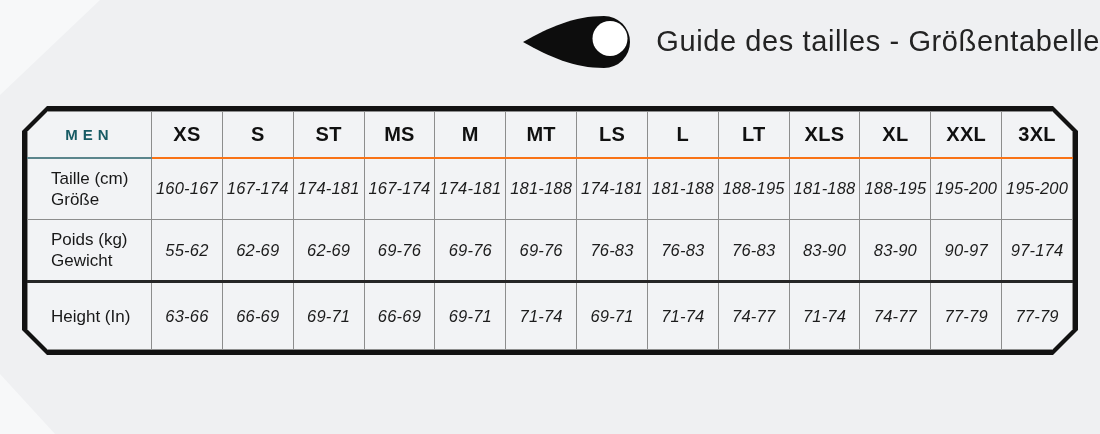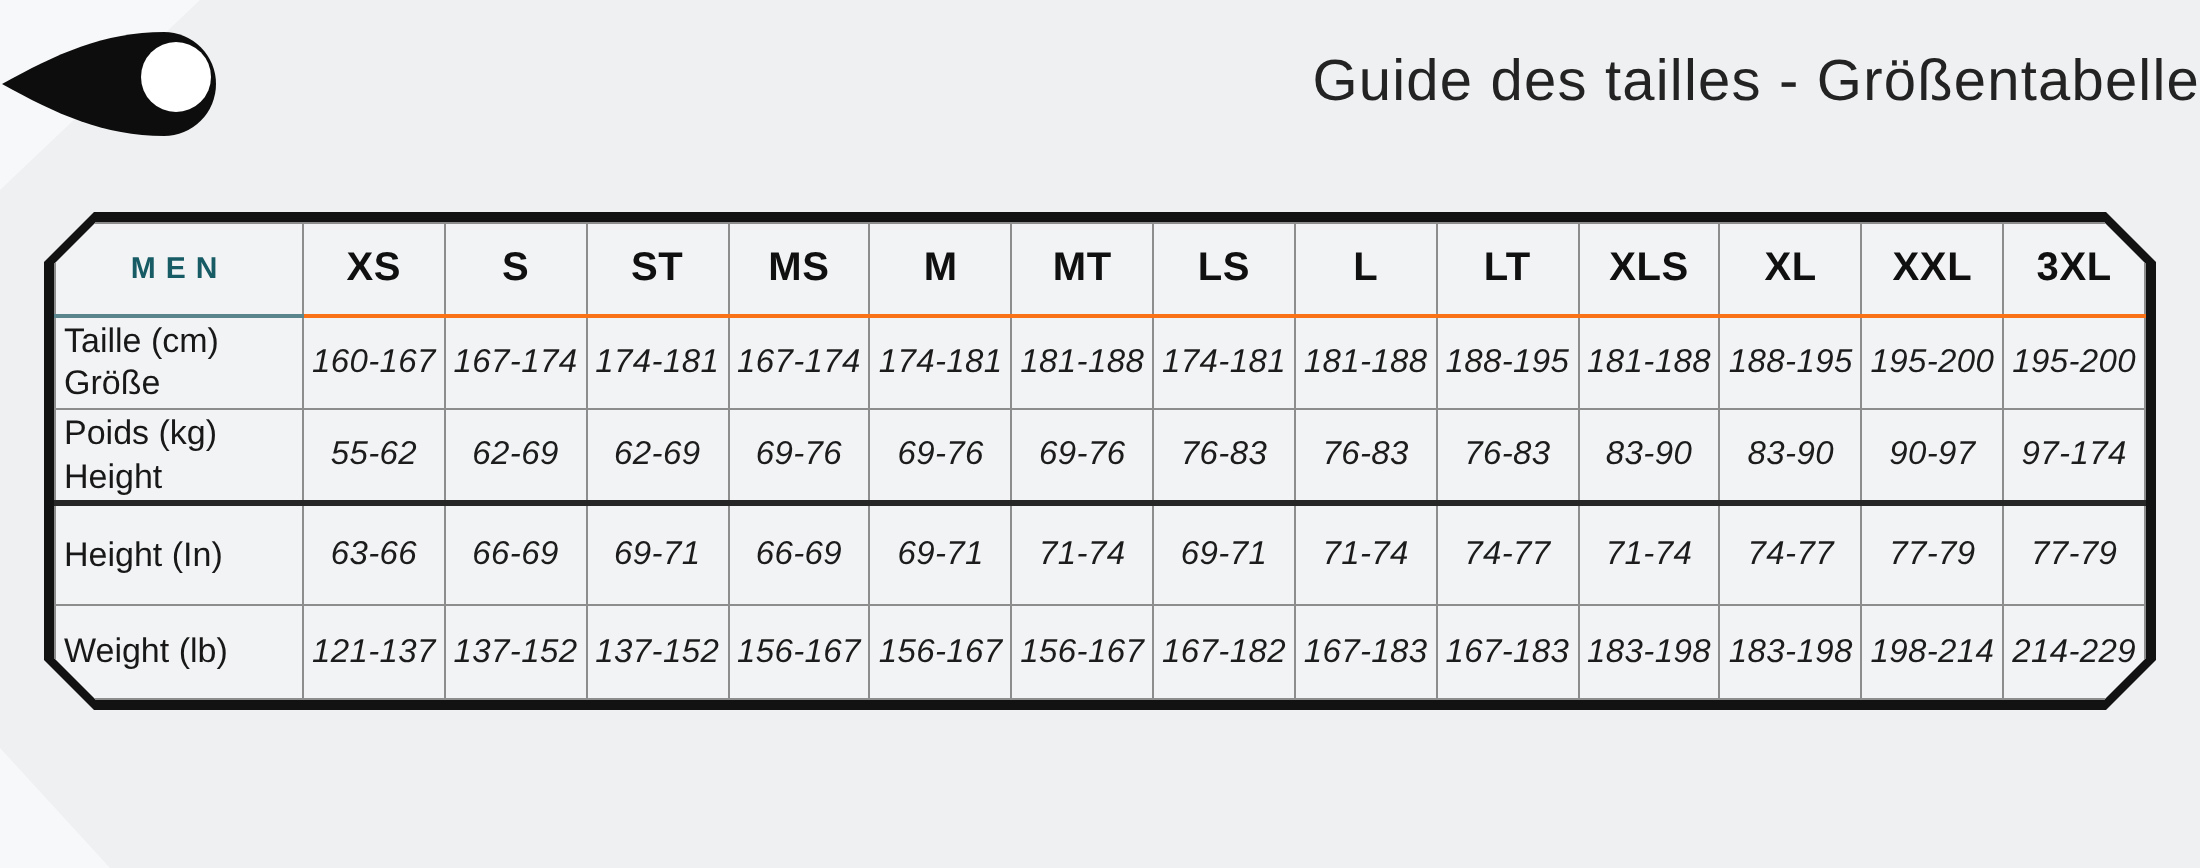--- a/index.html
+++ b/index.html
@@ -10,21 +10,21 @@
     position:relative;overflow:hidden;
   }
   
   .bg-sheen-tl{position:absolute;left:0;top:0;width:130px;height:110px;background:#f7f8f9;
     clip-path:polygon(0 0,100px 0,0 95px);pointer-events:none;}
   .bg-sheen-bl{position:absolute;left:0;bottom:0;width:130px;height:70px;background:#f7f8f9;
     clip-path:polygon(0 100%,0 10px,55px 100%);pointer-events:none;}
 
   
   .header{position:absolute;top:6px;left:0;width:100%;height:70px;
-    display:flex;align-items:center;justify-content:space-between;gap:22px;}
+    display:flex;align-items:center;justify-content:flex-end;gap:22px;}
   .logo{width:112px;height:56px;flex:0 0 auto;margin-top:2px;}
   .page-title{
     font-size:29px;font-weight:300;color:#232323;margin:0;
     letter-spacing:0.6px;white-space:nowrap;
   }
 
   
   .frame{position:absolute;left:22px;top:106px;width:1056px;height:249px;background:#121212;
     clip-path:polygon(25px 0,calc(100% - 25px) 0,100% 25px,100% calc(100% - 25px),
                       calc(100% - 25px) 100%,25px 100%,0 calc(100% - 25px),0 25px);}
@@ -48,21 +48,21 @@
     font-size:15px;font-weight:bold;color:#175b64;letter-spacing:5px;
     border-bottom:2px solid #5b858c;
     text-align:center;
   }
 
   
   .size-table tbody tr:nth-child(1){height:47px;}
   .size-table tbody tr:nth-child(2){height:47px;}
   .size-table tbody tr:nth-child(3){height:51px;margin-left:37px;}
   .size-table tbody th.rowlab{
-    font-size:17px;font-weight:normal;text-align:left;padding-left:4px;
+    font-size:17px;font-weight:normal;text-align:left;padding-left:23px;
     white-space:pre-line;line-height:1.25;color:#181818;
   }
   .size-table td.val{font-size:16.5px;letter-spacing:0.2px;font-style:italic;}
   
   .size-table tbody tr:nth-child(2) td,
   .size-table tbody tr:nth-child(2) th{border-bottom:3px solid #262626;}
 </style>
 </head>
 <body>
 
@@ -126,21 +126,21 @@
             <td class="val">174-181</td>
             <td class="val">181-188</td>
             <td class="val">188-195</td>
             <td class="val">181-188</td>
             <td class="val">188-195</td>
             <td class="val">195-200</td>
             <td class="val">195-200</td>
           </tr>
           <tr>
             <th class="rowlab">Poids (kg)
-Height</th>
+Gewicht</th>
             <td class="val">55-62</td>
             <td class="val">62-69</td>
             <td class="val">62-69</td>
             <td class="val">69-76</td>
             <td class="val">69-76</td>
             <td class="val">69-76</td>
             <td class="val">76-83</td>
             <td class="val">76-83</td>
             <td class="val">76-83</td>
             <td class="val">83-90</td>
@@ -157,32 +157,16 @@
             <td class="val">69-71</td>
             <td class="val">71-74</td>
             <td class="val">69-71</td>
             <td class="val">71-74</td>
             <td class="val">74-77</td>
             <td class="val">71-74</td>
             <td class="val">74-77</td>
             <td class="val">77-79</td>
             <td class="val">77-79</td>
           </tr>
-          <tr>
-            <th class="rowlab">Weight (lb)</th>
-            <td class="val">121-137</td>
-            <td class="val">137-152</td>
-            <td class="val">137-152</td>
-            <td class="val">156-167</td>
-            <td class="val">156-167</td>
-            <td class="val">156-167</td>
-            <td class="val">167-182</td>
-            <td class="val">167-183</td>
-            <td class="val">167-183</td>
-            <td class="val">183-198</td>
-            <td class="val">183-198</td>
-            <td class="val">198-214</td>
-            <td class="val">214-229</td>
-          </tr>
         </tbody>
     </table>
   </div>
 </div>
 
 </body></html>

